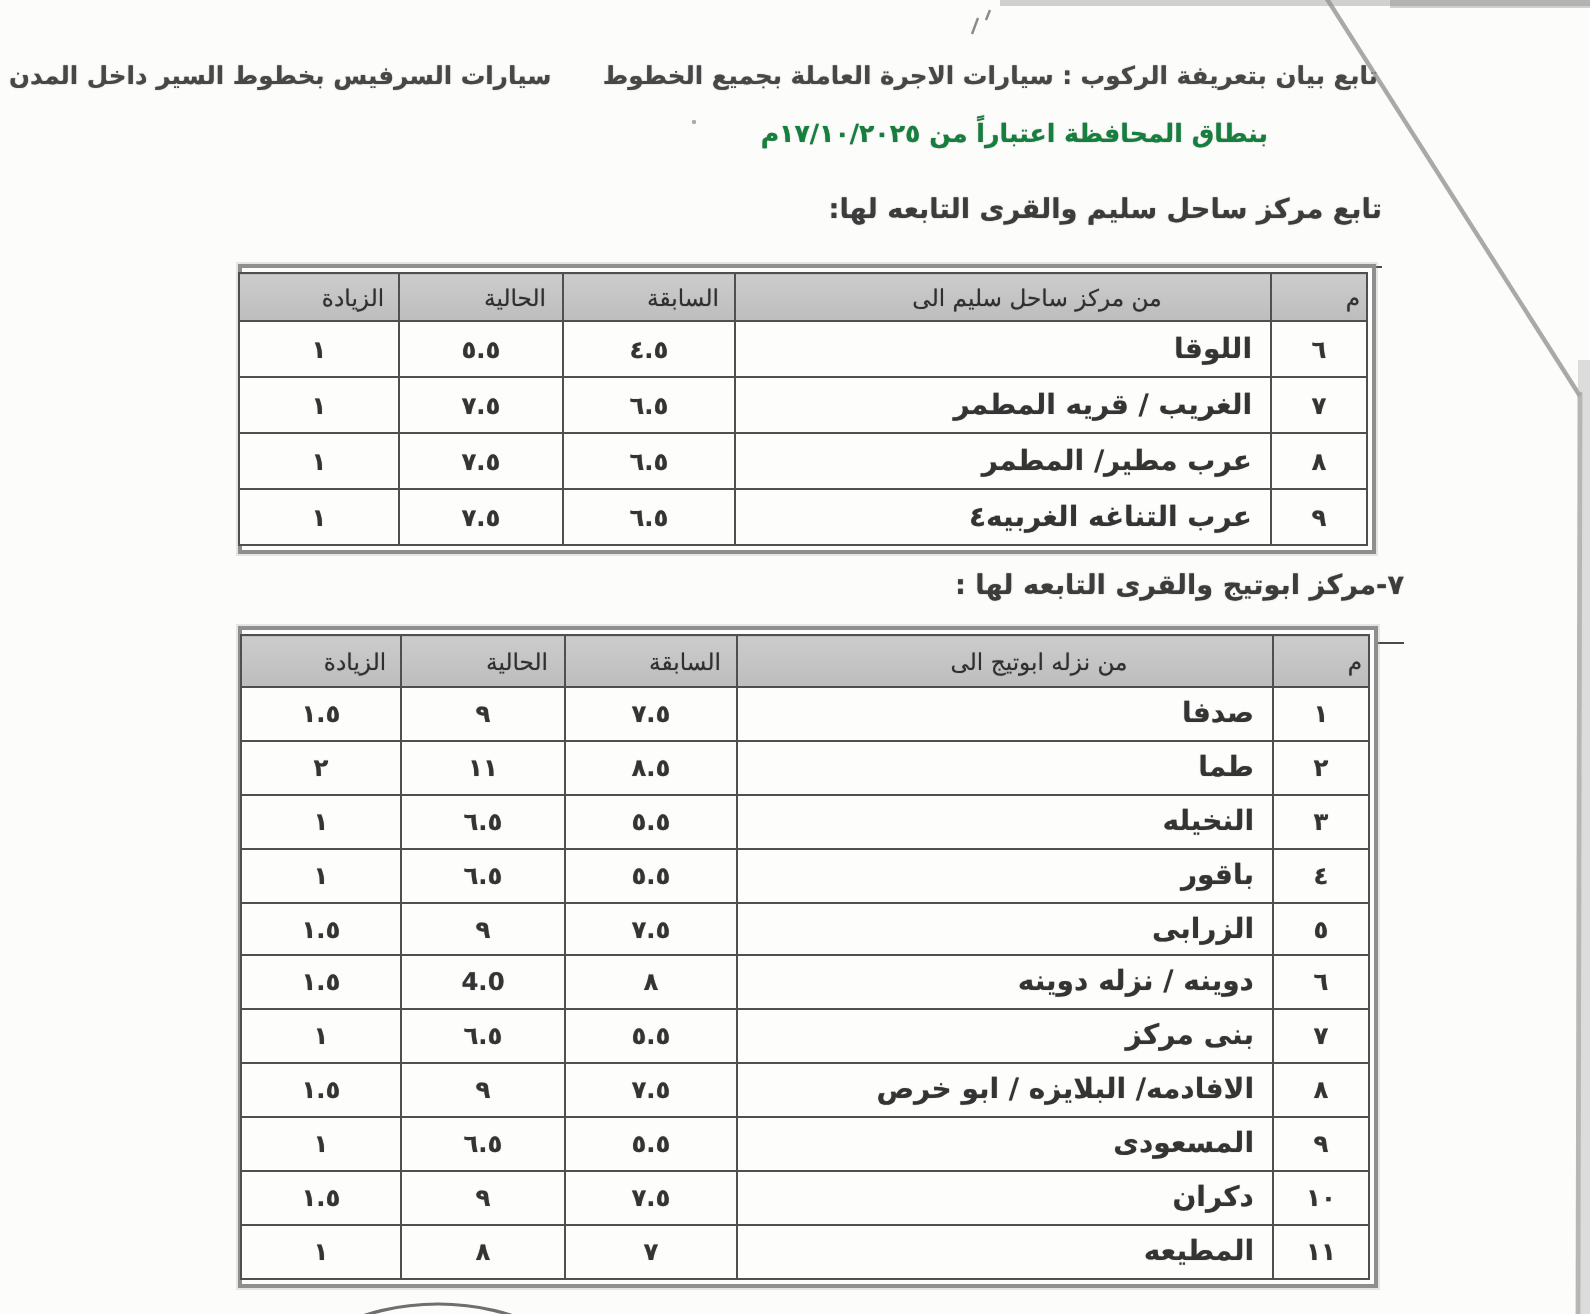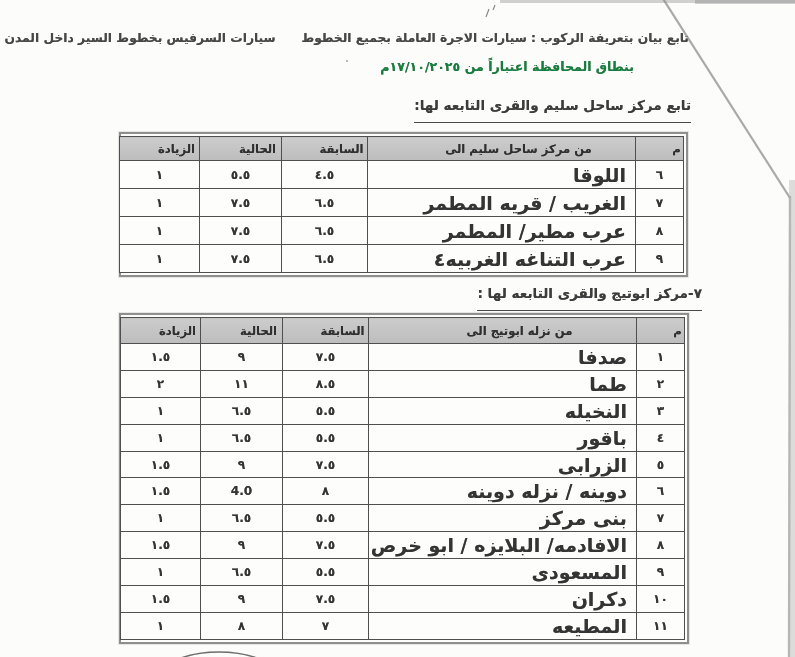--- a/index.html
+++ b/index.html
@@ -28,21 +28,21 @@
     white-space:nowrap;
     text-shadow:0 0 0.6px rgba(90,90,90,.7);
   }
 
   
   .sec-title {
     position:absolute;
     font-size:13.6px; font-weight:bold; color:#3c3c3c;
     white-space:nowrap;
     border-bottom:1.4px solid #4a4a4a;
-    padding-bottom:9px;
+    padding-bottom:20px;
     text-shadow:0 0 0.6px rgba(80,80,80,.7);
   }
   .sec1-title { top:97px; right:104px; }
   .sec2-title { top:285px; right:93px; }
 
   
   .twrap {
     position:absolute;
     border:2px solid #8f8f8f;
     padding:2px;
@@ -54,32 +54,32 @@
 
   table {
     border-collapse:collapse;
     table-layout:fixed;
     width:100%;
     direction:rtl;
   }
   th, td { border:1px solid #4f4f4f; overflow:hidden; }
   th {
     background:linear-gradient(180deg,#cccccc,#bdbdbd);
-    font-size:11.6px; font-weight:bold; color:#2f2f2f;
+    font-size:11.6px; font-weight:normal; color:#2f2f2f;
     text-align:center;
     text-shadow:0 0 0.5px rgba(70,70,70,.6);
     padding-left:34px;
   }
   td {
     background:#fdfdfc;
     font-size:12.2px; font-weight:bold; color:#343434;
     text-align:center; vertical-align:middle;
     text-shadow:0 0 0.5px rgba(70,70,70,.55);
   }
-  td.c1 { text-align:right; padding-right:9px; font-size:19px; }
+  td.c1 { text-align:right; padding-right:9px; font-size:14px; }
   .t1 th { height:24px; }
   .t1 td { height:28px; }
   .t2 th { height:26px; }
   .t2 td { height:26.9px;margin-left:18px; }
   .c0 { width:48px; }
   .c1 { width:268px; }
   .c2 { width:86px; }
   .c3 { width:82px; }
   .c4 { width:80px; }
 

